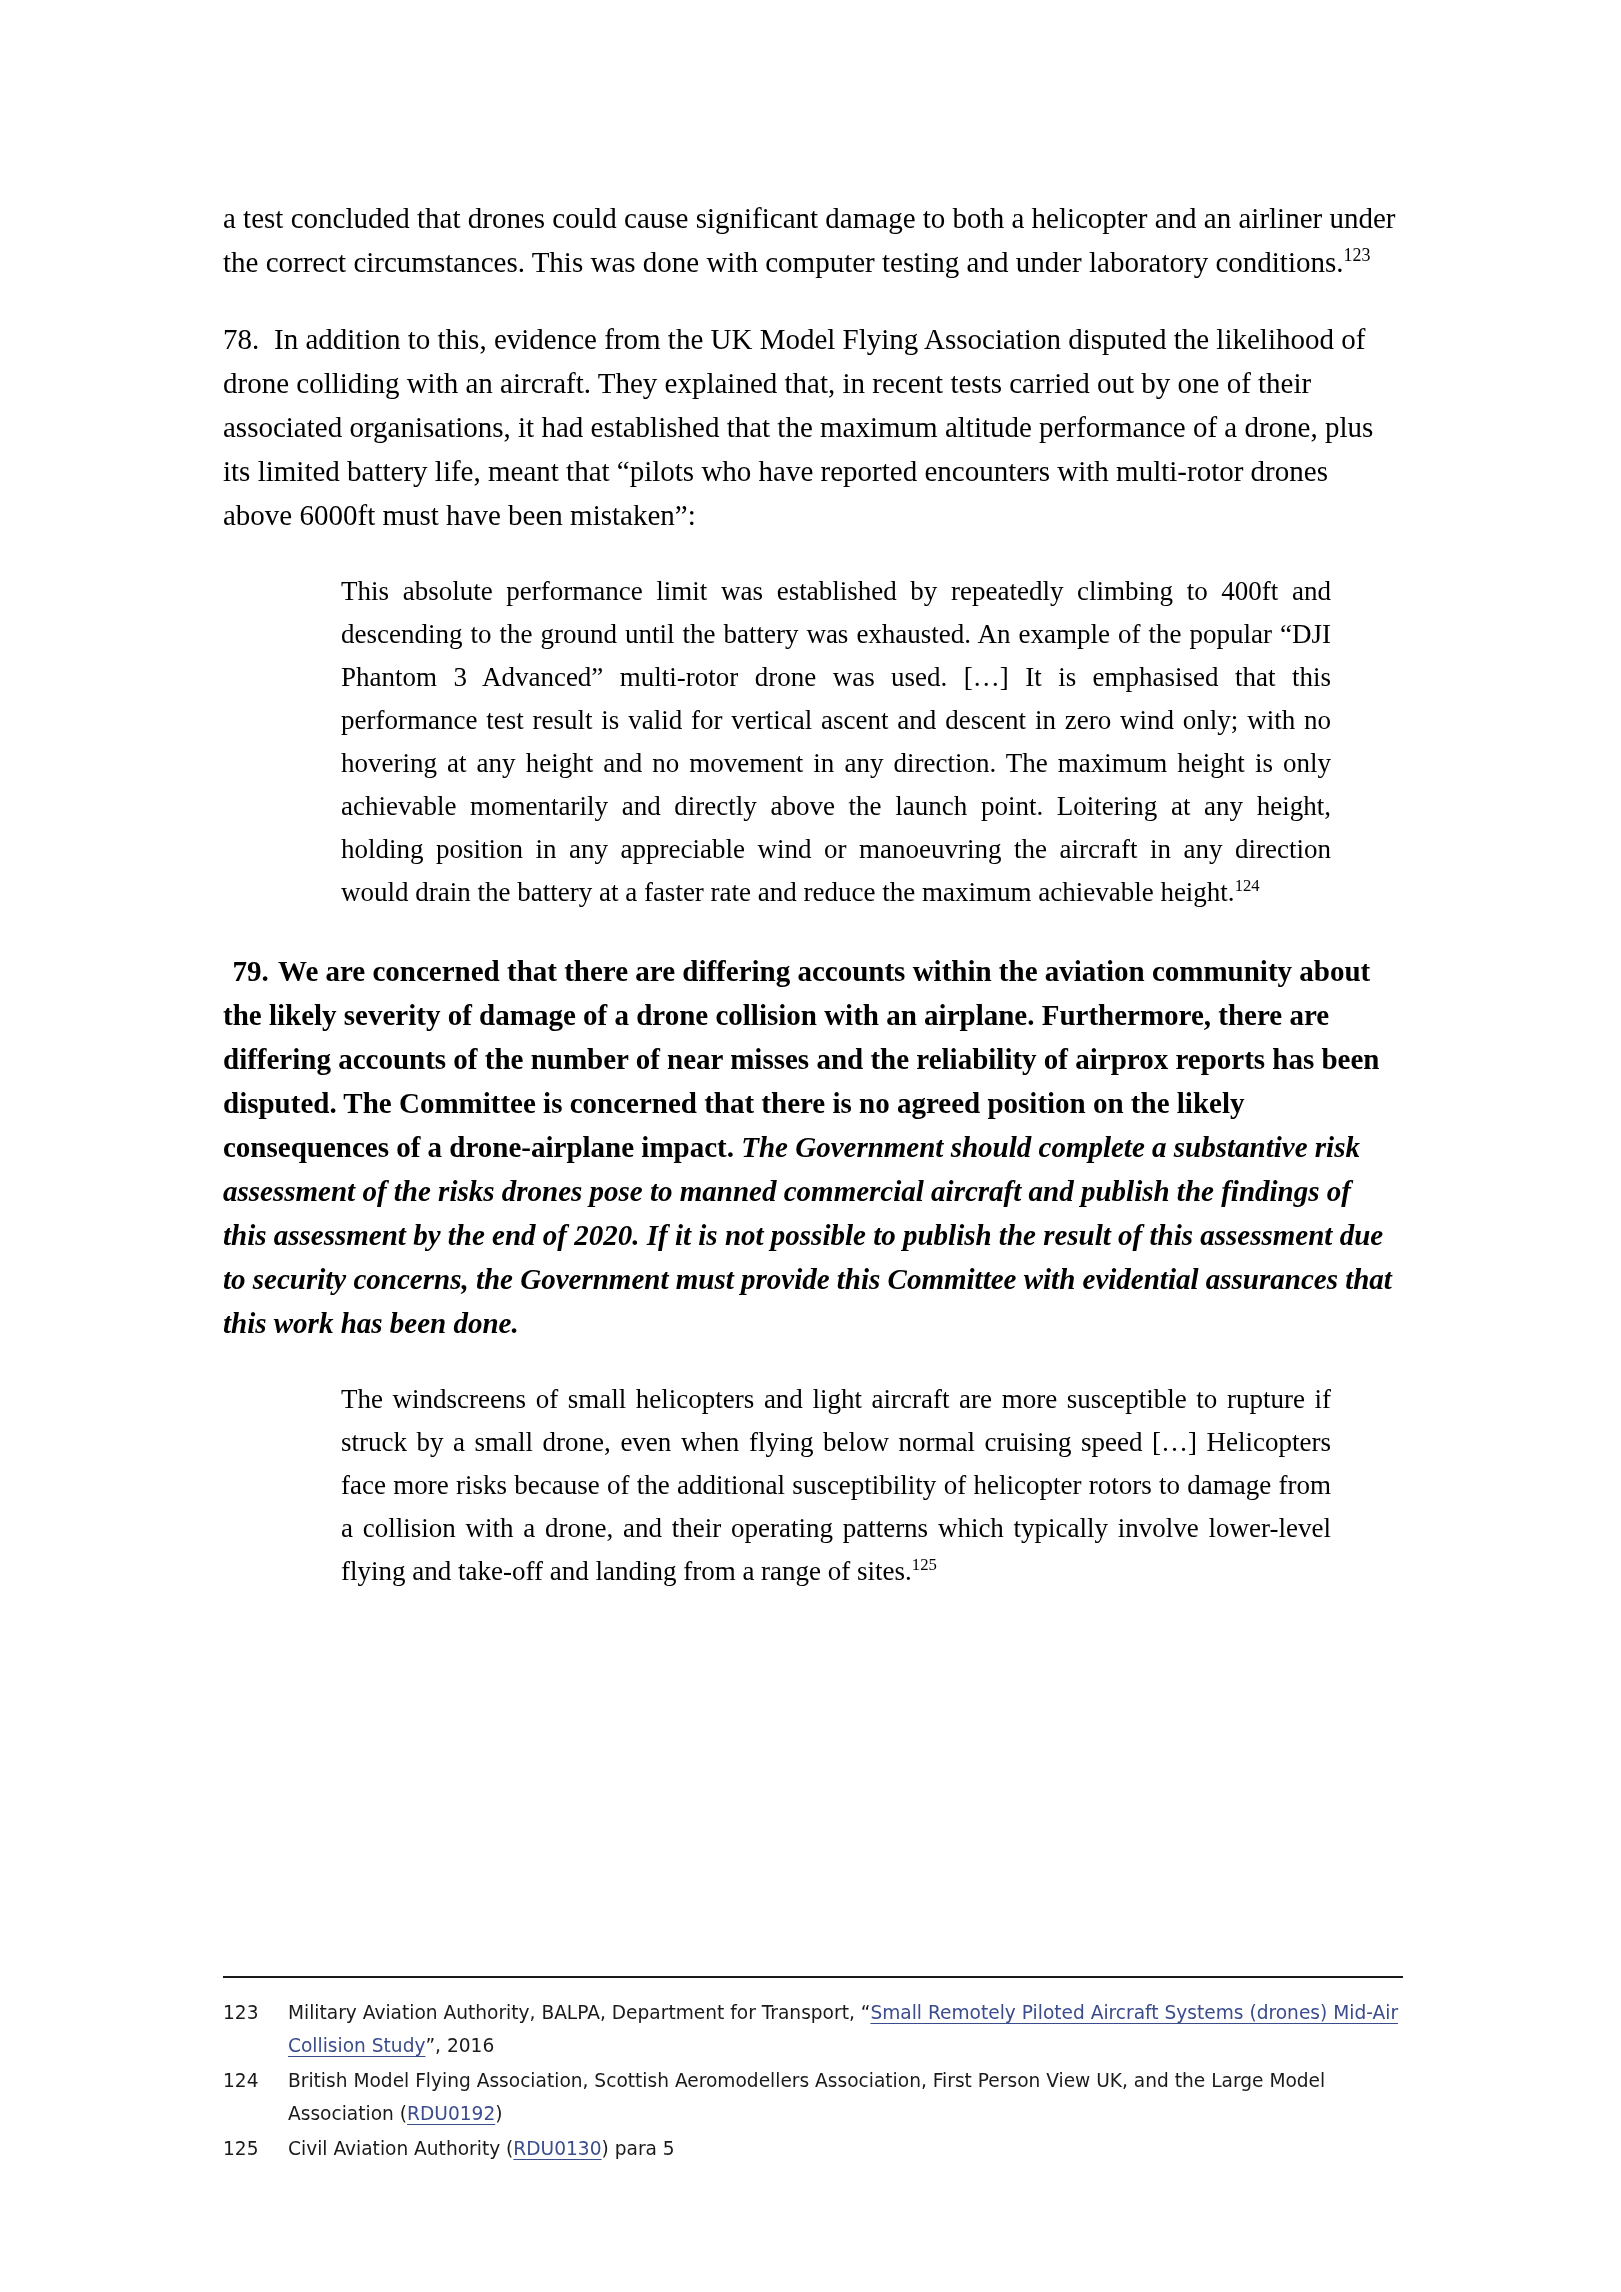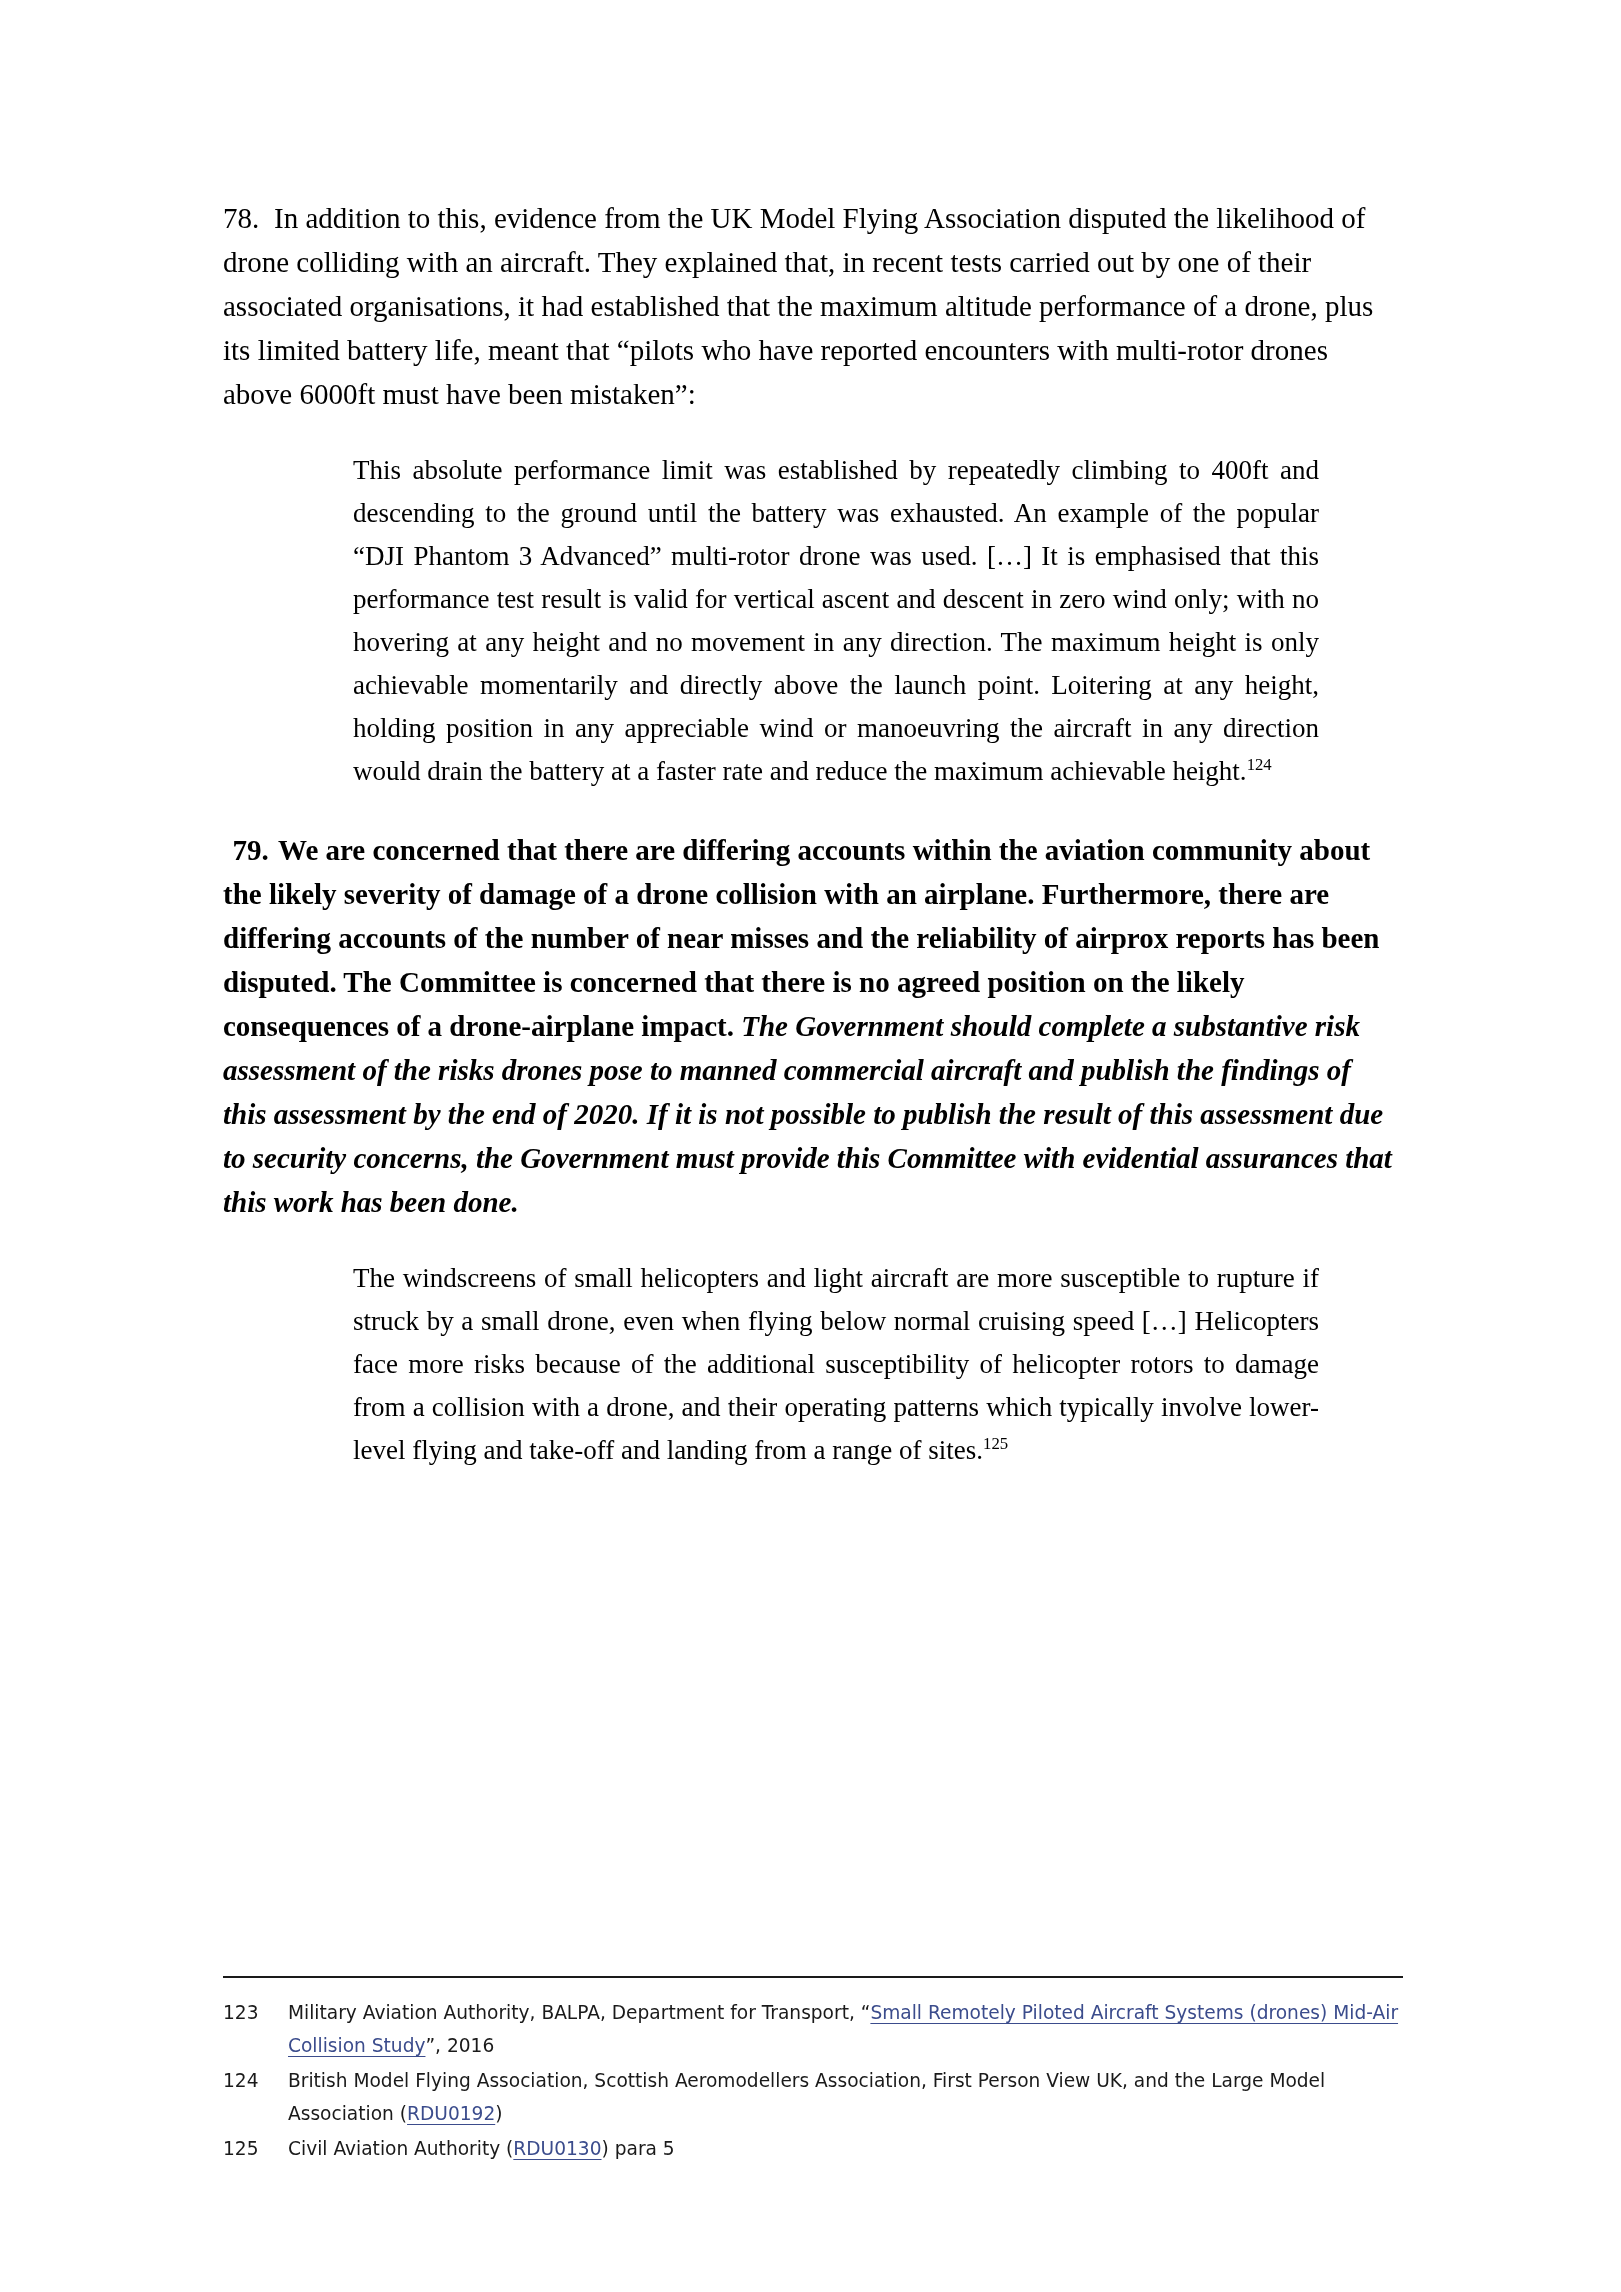--- a/index.html
+++ b/index.html
@@ -81,21 +81,21 @@
   blockquote.quote {
     margin: 0 0 0 0;
     padding: 0;
     width: 990px;
     margin-left: 118px;
     font-size: 27px;
     line-height: 43px;
     text-align: justify;
   }
   blockquote.quote p {
-    margin: 12px;
+    margin: 0;
   }
   .quote-block {
     margin-bottom: 35px;
   }
   
   p.rec {
     font-weight: bold;
   }
   p.rec .ital {
     font-style: italic;
@@ -150,20 +150,23 @@
   }
 </style>
 </head>
 <body>
 
 <div class="page">
 
 
   <div class="content">
 
+    <div class="para-block">
+      <p class="body last-left"><span>a test concluded that drones could cause significant damage to both a helicopter and an airliner under the correct circumstances. This was done with computer testing and under laboratory conditions.</span><sup>123</sup></p>
+    </div>
 
     <div class="para-block">
       <p class="body last-left"><span class="num">78.</span><span>In addition to this, evidence from the UK Model Flying Association disputed the likelihood of drone colliding with an aircraft. They explained that, in recent tests carried out by one of their associated organisations, it had established that the maximum altitude performance of a drone, plus its limited battery life, meant that “pilots who have reported encounters with multi-rotor drones above 6000ft must have been mistaken”:</span></p>
     </div>
 
     <div class="quote-block">
       <blockquote class="quote">
         <p><span>This absolute performance limit was established by repeatedly climbing to 400ft and descending to the ground until the battery was exhausted. An example of the popular “DJI Phantom 3 Advanced” multi-rotor drone was used. […] It is emphasised that this performance test result is valid for vertical ascent and descent in zero wind only; with no hovering at any height and no movement in any direction. The maximum height is only achievable momentarily and directly above the launch point. Loitering at any height, holding position in any appreciable wind or manoeuvring the aircraft in any direction would drain the battery at a faster rate and reduce the maximum achievable height.</span><sup>124</sup></p>
       </blockquote>
     </div>

